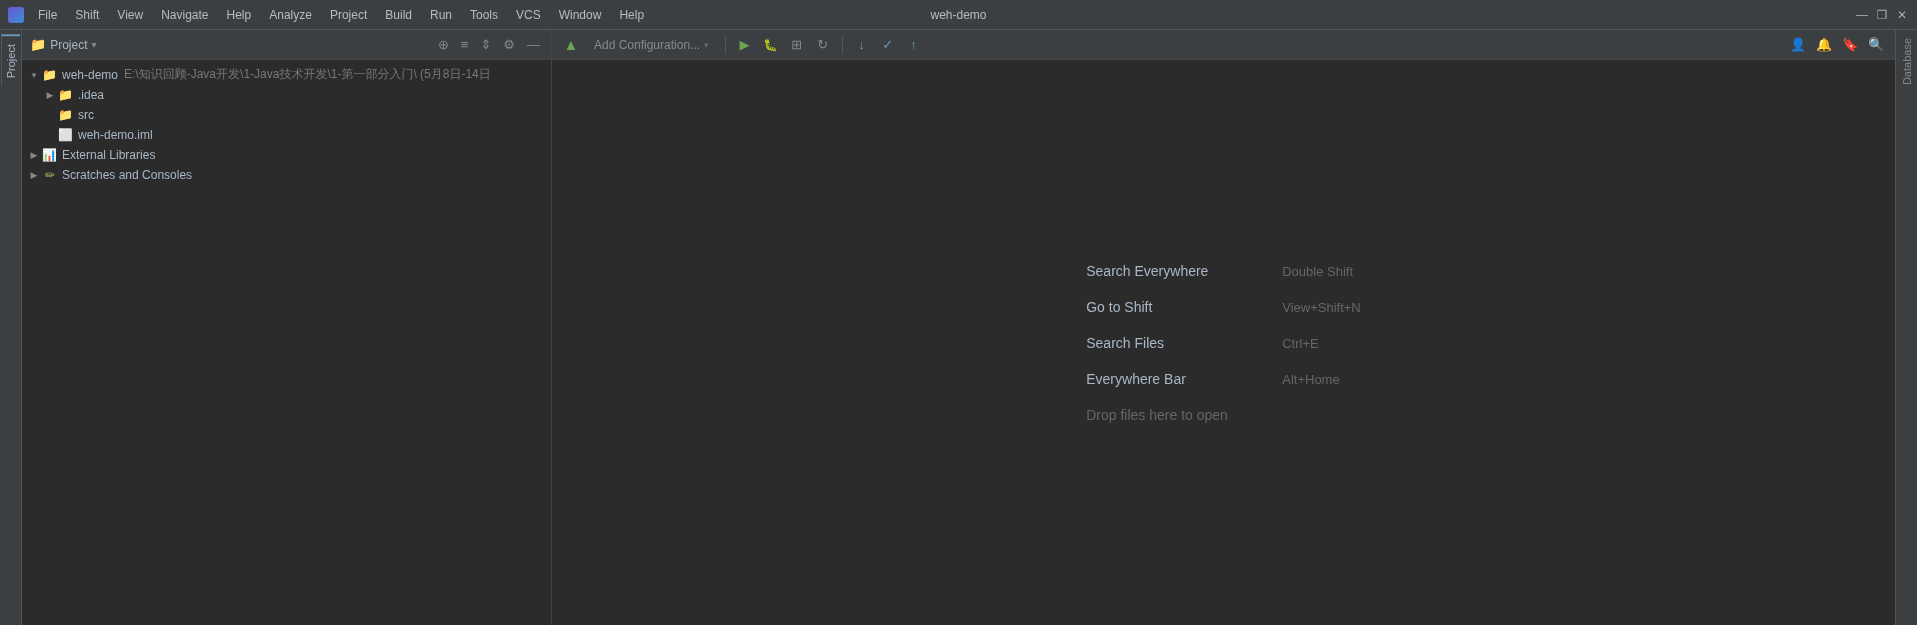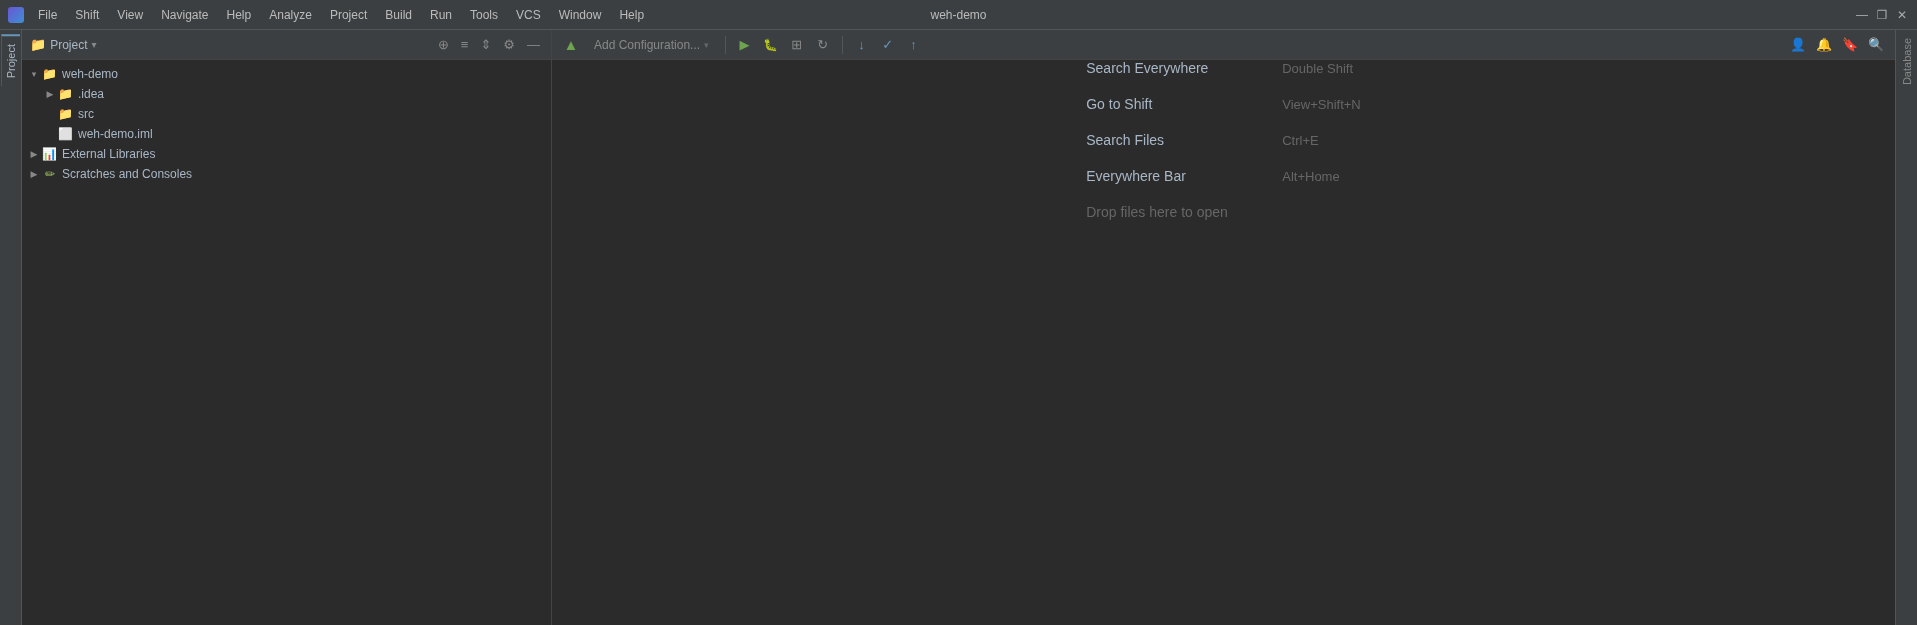--- a/index.html
+++ b/index.html
@@ -205,21 +205,21 @@
       margin-left: auto;
       display: flex;
       align-items: center;
       gap: 4px;
     }
 
     
     #editor-content {
       flex: 1;
       display: flex;
-      align-items: flex-start;
+      align-items: center;
       justify-content: center;
     }
     #hint-panel {
       display: flex;
       flex-direction: column;
       gap: 20px;
       text-align: left;
     }
     .hint-row {
       display: flex;
@@ -326,20 +326,21 @@
 
     <div id="file-tree">
 
       <div class="tree-row">
         <div class="tree-indent" style="width:4px;"></div>
         <div class="tree-arrow">▾</div>
         <div class="tree-icon">
           <span style="color:#6897bb; font-size:12px;">📁</span>
         </div>
         <span class="tree-label">weh-demo</span>
+        <span class="tree-label-muted">E:\知识回顾-Java开发\1-Java技术开发\1-第一部分入门\ (5月8日-14日</span>
       </div>
 
       <div class="tree-row">
         <div class="tree-indent" style="width:20px;"></div>
         <div class="tree-arrow">▶</div>
         <div class="tree-icon">
           <span style="color:#6a8faf; font-size:12px;">📁</span>
         </div>
         <span class="tree-label">.idea</span>
       </div>

